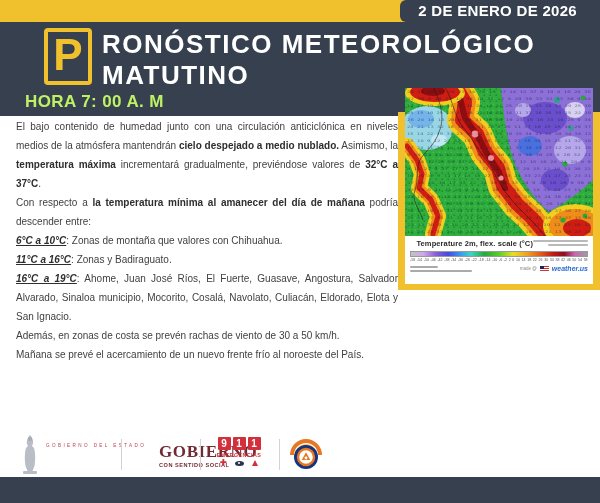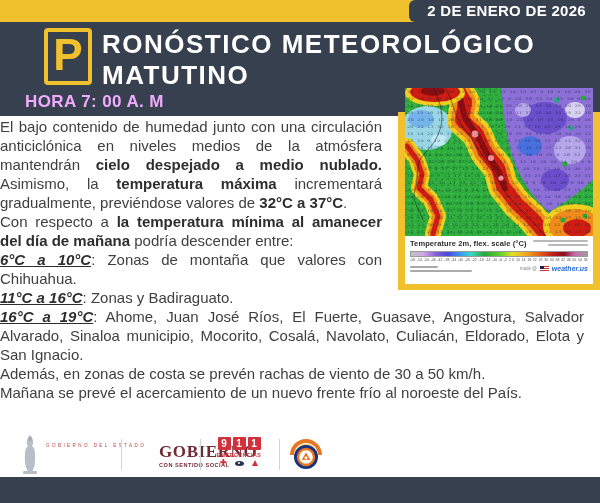--- a/index.html
+++ b/index.html
@@ -6,39 +6,39 @@
     --yellow:#F0C12C; --slate:#36404F; --maroon:#722B35; --red911:#D2303A;
     --text:#3F3F3F; --brandblue:#2B6BD4;
   }
   *{box-sizing:border-box;margin:0;padding:0;}
   body{background:#888;font-family:"Liberation Sans",sans-serif;}
   .page{position:relative;width:600px;height:503px;background:#fff;overflow:hidden;margin:0 auto;}
 
   
   .top-bar{position:absolute;left:0;top:0;width:600px;height:22px;background:var(--yellow);}
   .date-pill{position:absolute;right:0;top:0;height:22px;line-height:22px;background:var(--slate);
-    color:#fff;font-weight:bold;font-size:15px;padding:0 14px 0 18px;border-radius:6px 0 0 6px;letter-spacing:.3px;}
+    color:#fff;font-weight:bold;font-size:15px;padding:0 23px 0 18px;border-radius:6px 0 0 6px;letter-spacing:.3px;}
 
   
   .header-band{position:absolute;left:0;top:22px;width:600px;height:94px;background:var(--slate);}
   .p-box{position:absolute;left:44px;top:6px;width:48px;height:57px;border:4px solid var(--yellow);
     border-radius:4px;display:flex;align-items:center;justify-content:center;
     color:var(--yellow);font-size:44px;font-weight:bold;line-height:1;padding-bottom:3px;}
   .title{position:absolute;left:102px;top:7px;color:#fff;font-weight:bold;font-size:26px;line-height:31px;letter-spacing:1.5px;}
-  .hora{position:absolute;left:25px;top:70px;color:#f0abfc;font-weight:bold;font-size:17px;letter-spacing:.4px;}
+  .hora{position:absolute;left:25px;top:70px;color:#bef264;font-weight:bold;font-size:17px;letter-spacing:.4px;}
 
   
   .yellow-frame{position:absolute;left:398px;top:112px;width:202px;height:178px;background:var(--yellow);}
 
   
   .map-block{position:absolute;left:405px;top:88px;width:188px;height:196px;background:#fff;}
   .map-block svg.mapsvg{display:block;width:188px;height:148px;}
   .gridnum{font-size:3.4px;fill:#0c2030;opacity:.55;font-family:"DejaVu Sans Mono",monospace;}
   .map-caption{position:absolute;left:0;top:148px;width:188px;height:48px;background:#fff;padding:3px 5px 0 5px;}
-  .cap-row1{display:flex;justify-content:space-between;align-items:flex-start;}
+  .cap-row1{display:flex;justify-content:flex-end;align-items:flex-start;}
   .cap-title{font-size:7.5px;font-weight:bold;color:#2b2b2b;letter-spacing:.1px;}
   .cap-meta{display:flex;flex-direction:column;align-items:flex-end;gap:2px;padding-top:1px;}
   .tline{display:block;height:2px;background:#b9b9b9;border-radius:1px;}
   .w55{width:55px;} .w40{width:40px;} .w28{width:28px;} .w62{width:62px;}
   .scale-bar{margin-top:3px;height:6px;width:178px;border:0.5px solid #999;
     background:linear-gradient(90deg,#c2c2c2 0%,#cfa9e8 7%,#8a5fd8 14%,#4848e0 21%,#3a98f0 28%,
       #38d8c8 34%,#28a838 42%,#58d028 50%,#e8e020 58%,#f0a020 66%,#e05818 74%,#c01818 81%,
       #8e0d20 87%,#c868b0 93%,#9c9c9c 100%);}
   .ticks{display:flex;justify-content:space-between;width:178px;font-size:3.6px;color:#555;margin-top:1px;}
   .cap-row2{display:flex;justify-content:space-between;align-items:center;margin-top:3px;}
@@ -46,22 +46,22 @@
   .cap-meta2 .tline{background:#aaa;}
   .brand{display:flex;align-items:center;gap:3px;}
   .made{font-size:4.5px;color:#888;}
   .flag{width:9px;height:5px;display:inline-block;
     background:linear-gradient(#c33 0 20%,#fff 20% 40%,#c33 40% 60%,#fff 60% 80%,#c33 80% 100%);
     position:relative;}
   .flag::after{content:"";position:absolute;left:0;top:0;width:4px;height:3px;background:#225;}
   .brand-name{font-size:7px;font-weight:bold;color:var(--brandblue);font-style:italic;}
 
   
-  .body-text{position:absolute;left:0;top:117px;width:584px;color:var(--text);
-    font-size:15px;line-height:19px;text-align:justify;}
+  .body-text{position:absolute;left:16px;top:117px;width:584px;color:var(--text);
+    font-size:10px;line-height:19px;text-align:justify;}
   .map-spacer{float:right;width:202px;height:190px;}
   .body-text p{margin:0;}
   .bseg{font-weight:bold;color:#2e2e2e;}
   .iseg{font-style:italic;}
   .useg{text-decoration:underline;}
 
   
   .footer{position:absolute;left:0;top:432px;width:600px;height:45px;background:#fff;}
   .eagle{position:absolute;left:18px;top:2px;}
   .sinaloa-block{position:absolute;left:46px;top:10px;}

